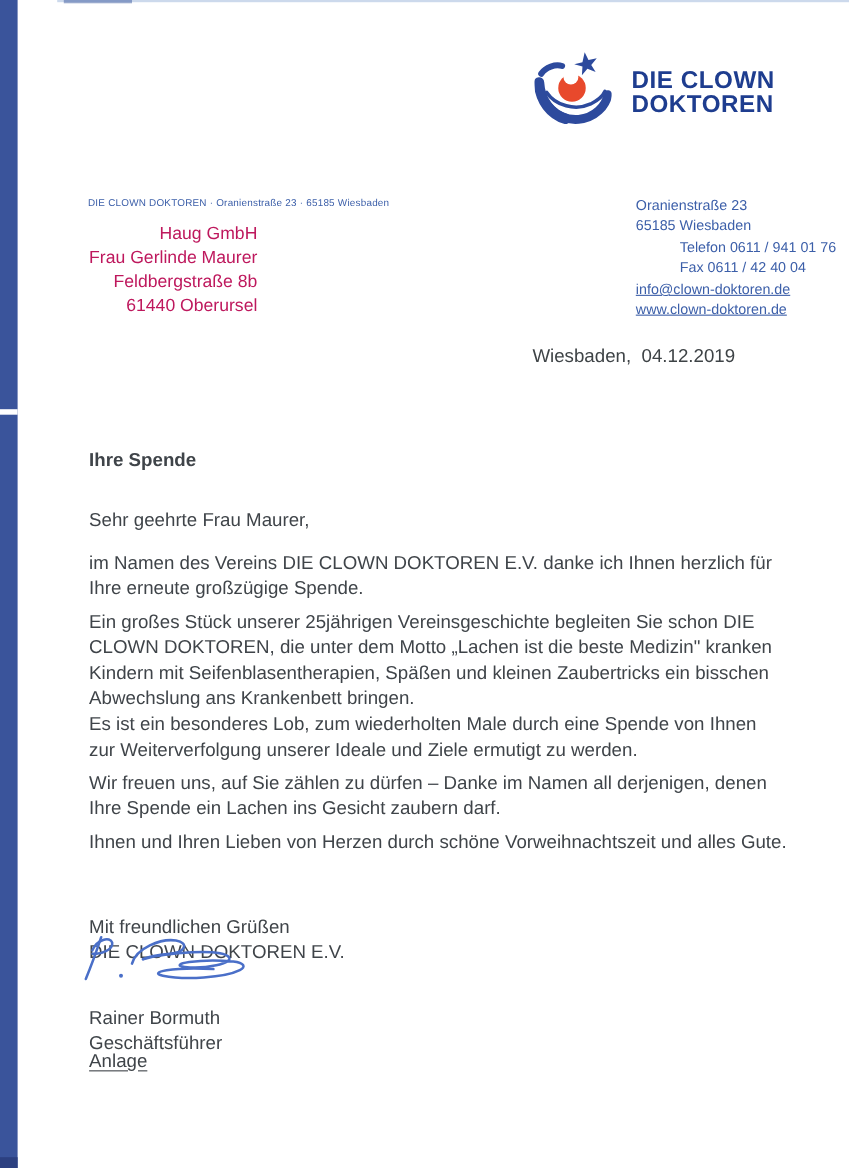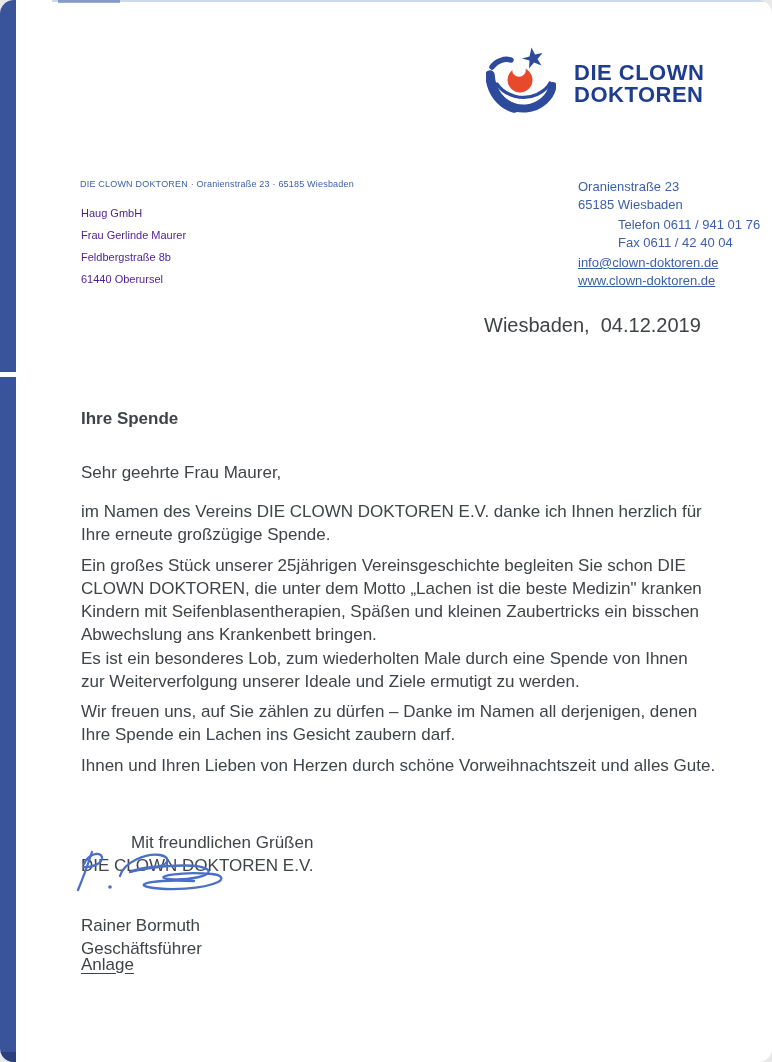--- a/index.html
+++ b/index.html
@@ -1,41 +1,41 @@
 <!DOCTYPE html>
 <html><head>
 <meta charset="utf-8">
 <style>
   html,body{margin:0;padding:0;}
   body{width:772px;height:1062px;background:#e9e9e9;font-family:"Liberation Sans","DejaVu Sans",sans-serif;}
-  .page{position:relative;width:772px;height:1062px;background:#ffffff;overflow:hidden;border-radius:14px;}
+  .page{position:relative;width:772px;height:1062px;background:#ffffff;overflow:hidden;}
 
   
   .accent-bar{position:absolute;left:0;top:0;width:16px;height:1062px;background:#3a549b;}
   .bar-fold-gap{position:absolute;left:0;top:372px;width:16px;height:5px;background:#ffffff;}
   .bar-bottom-edge{position:absolute;left:0;top:1052px;width:16px;height:10px;background:#2c4080;}
   .top-scan-line{position:absolute;left:52px;top:0;width:720px;height:2px;background:rgba(110,145,200,0.35);}
   .top-scan-mark{position:absolute;left:58px;top:0;width:62px;height:3px;background:rgba(62,92,160,0.5);}
 
   
   .logo-icon{position:absolute;left:486px;top:46px;width:70px;height:68px;}
   .logo-wordmark{position:absolute;left:574px;top:62px;font-weight:bold;font-size:22px;line-height:22px;letter-spacing:0.5px;color:#1e3d8f;}
   .sender-line{position:absolute;left:80px;top:179px;font-size:9px;letter-spacing:0.2px;color:#3c5fa9;}
-  .recipient{position:absolute;left:81px;top:202px;font-size:11px;line-height:22px;color:#4c1d95;}
+  .recipient{position:absolute;left:81px;top:202px;font-size:16px;line-height:22px;color:#be185d;text-align:right;}
   .contact{position:absolute;left:578px;font-size:13px;line-height:17.5px;color:#3c5fa9;}
   .contact.g1{top:178px;} .contact.g2{top:216px;margin-left:40px;} .contact.g3{top:254px;text-decoration:underline;}
 
   
-  .dateline{position:absolute;left:484px;top:314px;font-size:20px;color:#3e4346;white-space:pre;}
+  .dateline{position:absolute;left:484px;top:314px;font-size:17px;color:#3e4346;white-space:pre;}
   .textblock{position:absolute;left:81px;font-size:17px;line-height:23px;color:#3f4449;margin-top:16px;}
   .textblock .line{white-space:nowrap;}
   .subject{top:391px;font-weight:bold;}
   .salutation{top:445px;text-align:right;}
   .p1{top:484px;} .p2{top:538px;} .p3{top:631px;} .p4{top:684px;} .p5{top:738px;}
-  .closing{top:815px;text-align:right;}
+  .closing{top:815px;}
   .signer{top:898px;}
   .enclosure{top:937px;text-decoration:underline;text-underline-offset:3px;}
   .signature{position:absolute;left:72px;top:846px;width:172px;height:54px;}
 </style>
 </head>
 <body>
 
 <div class="page">
 
   <div class="accent-bar"></div>

